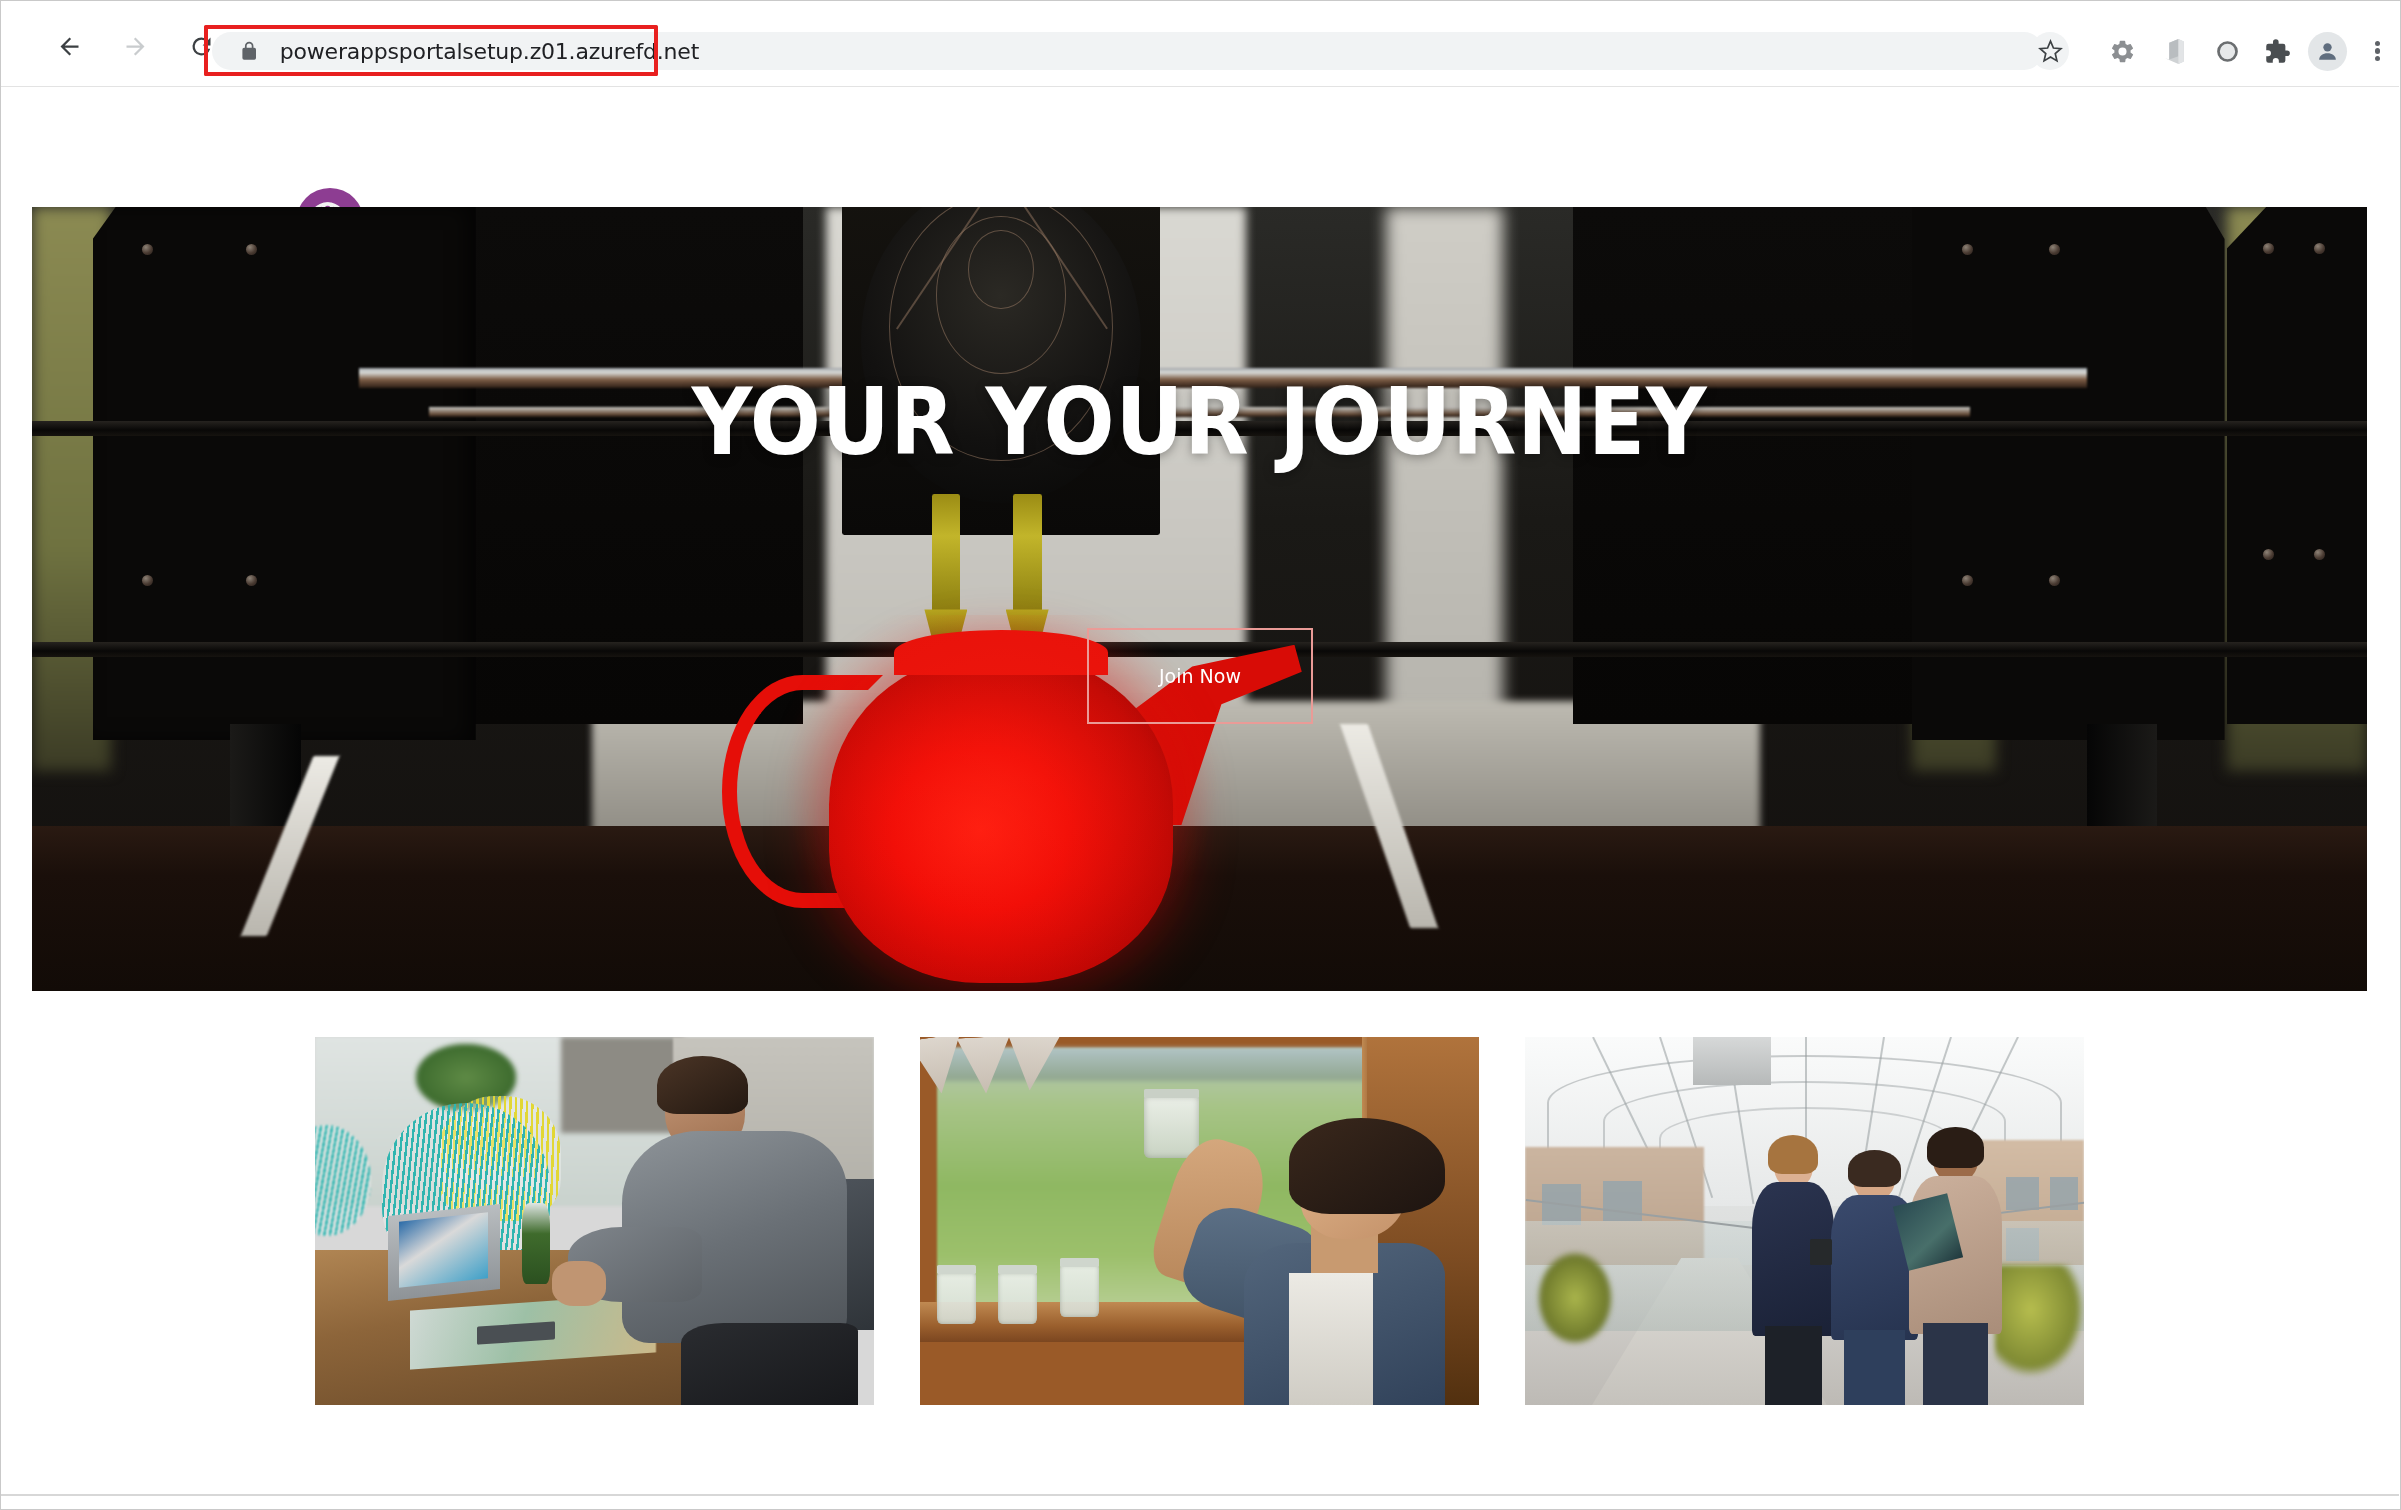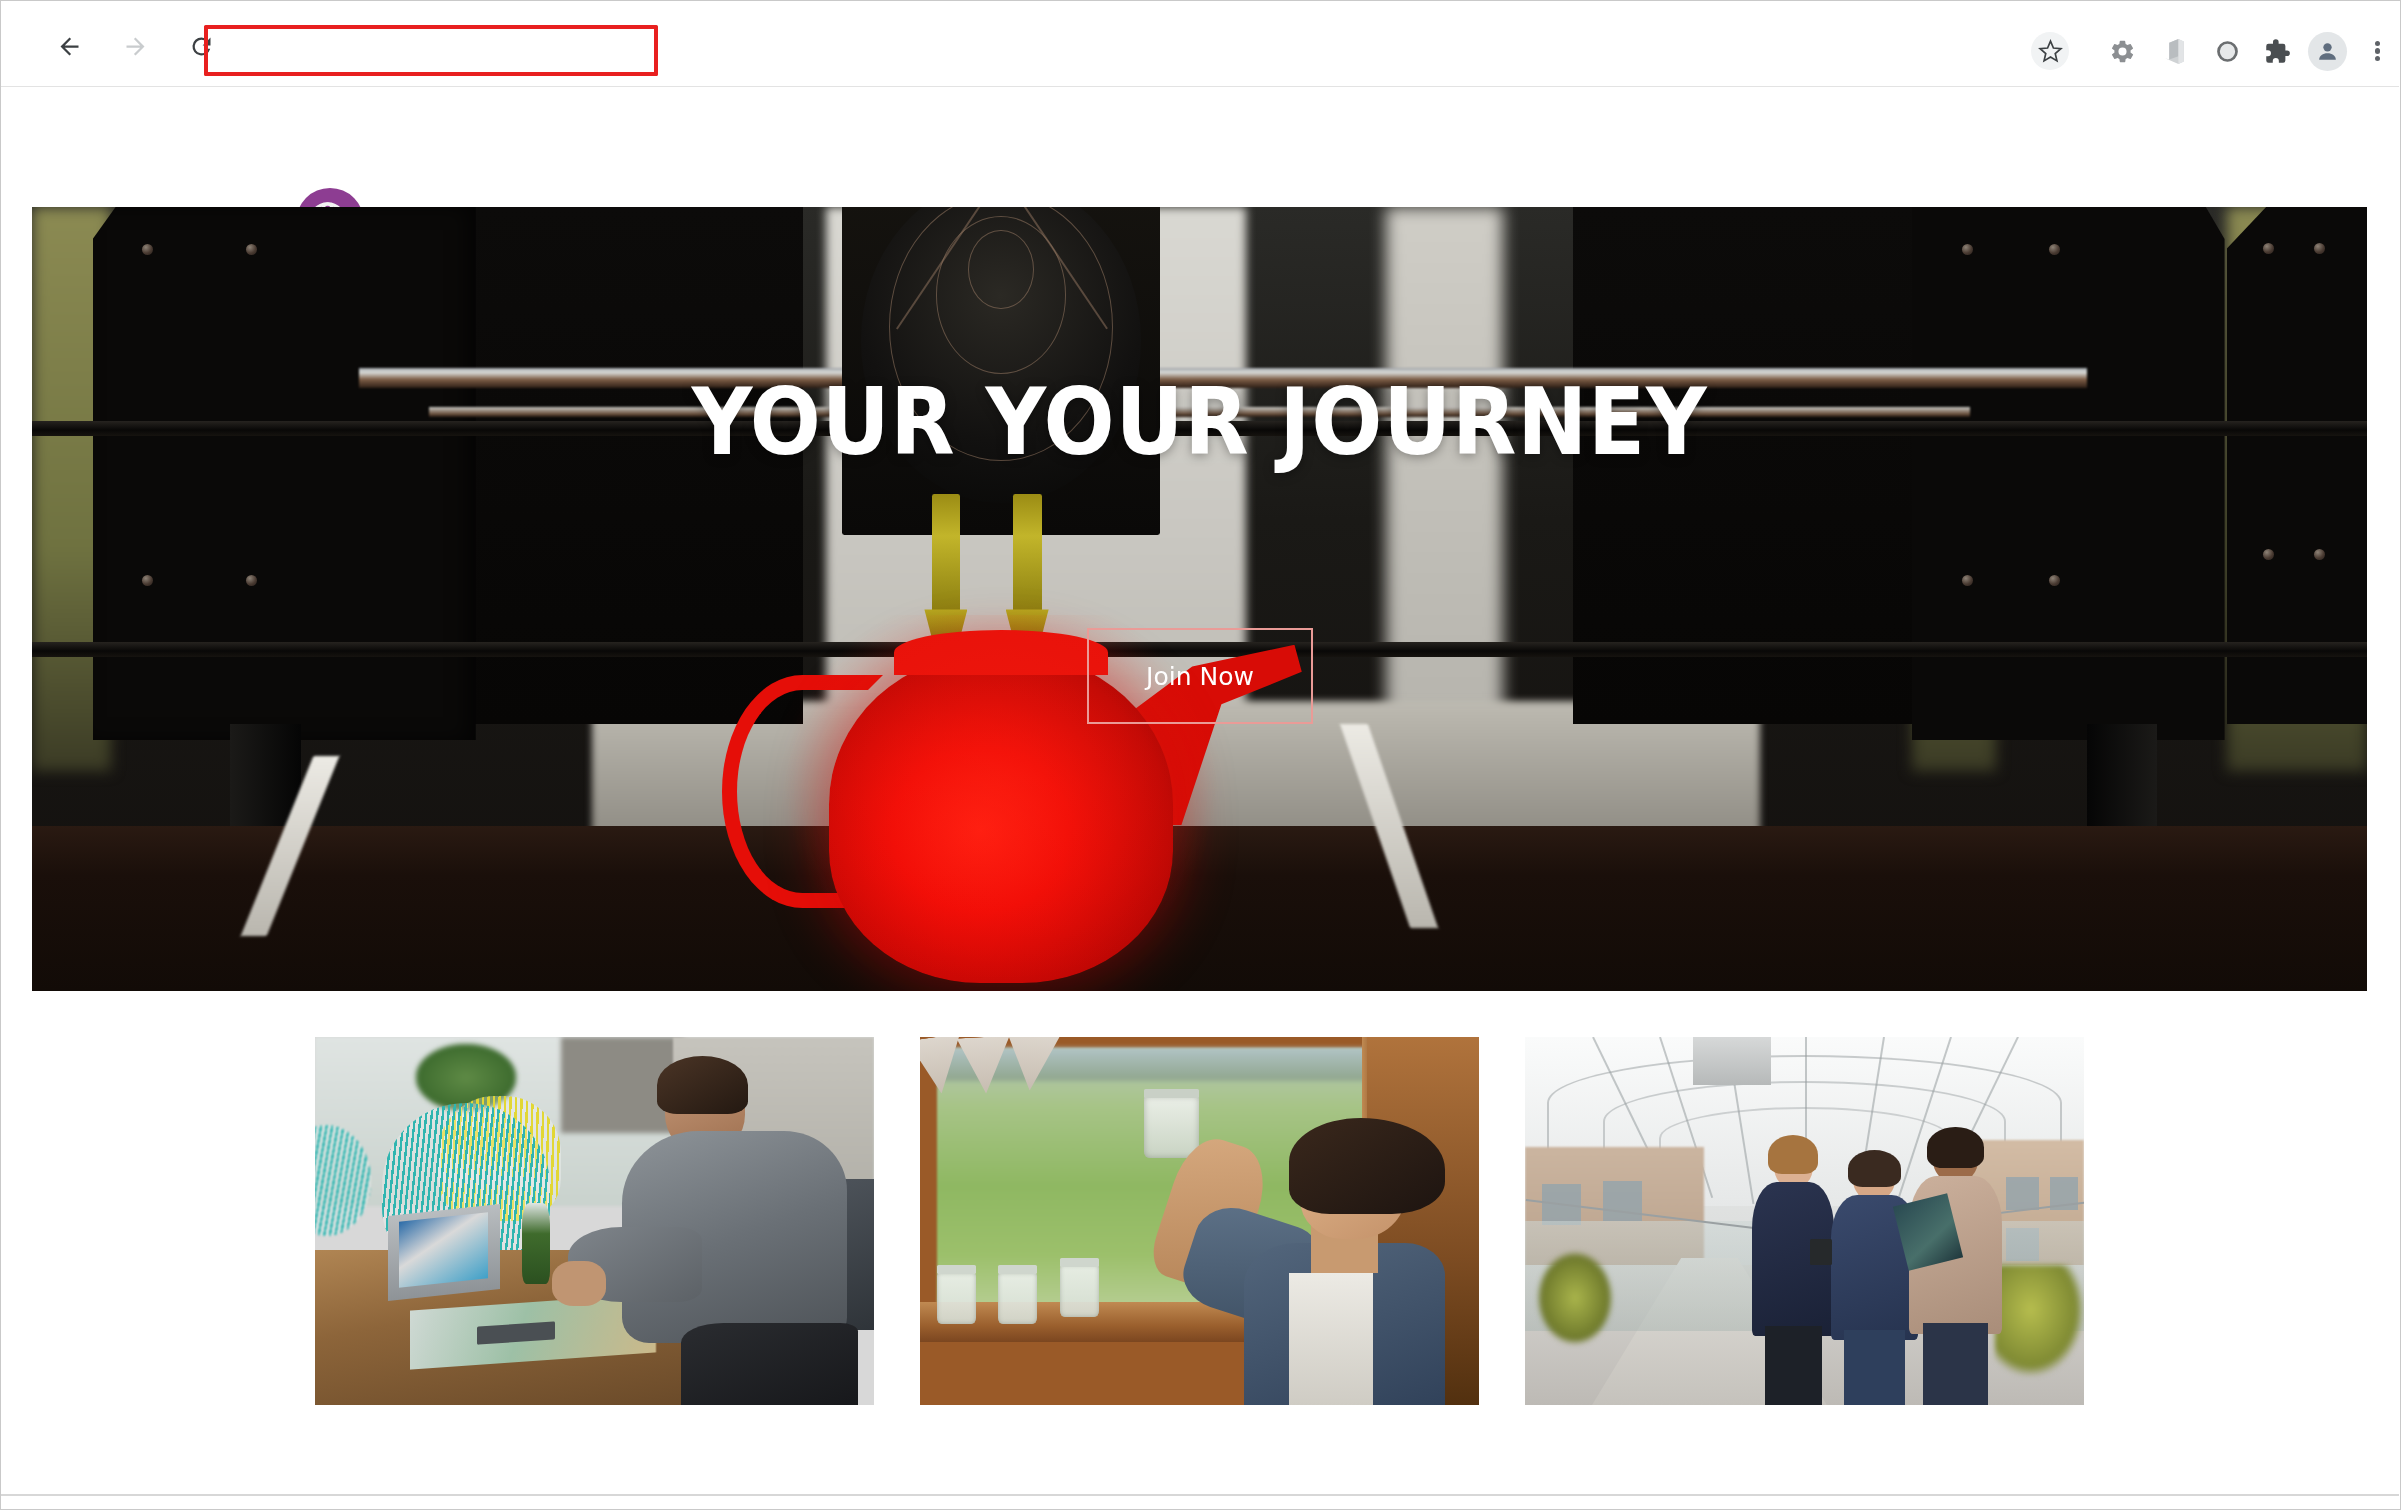--- a/index.html
+++ b/index.html
@@ -353,21 +353,21 @@
     color:#ffffff;
     text-shadow:0 1.6px 11px rgba(0,0,0,.35);
     z-index:40;
   }
   #hero-cta {
     position:absolute; left:1055px; top:421px;
     width:226px; height:96px;
     border:2.4px solid #ea9b97;
     background:transparent;
     color:#ffffff;
-    font-size:25px;
+    font-size:19px;
     font-family:"DejaVu Sans","Liberation Sans", sans-serif;
     display:flex; align-items:center; justify-content:center;
     cursor:pointer;
     z-index:41;
   }
 
   
   #cards {
     position:absolute; left:31px; top:992px;
     width:2335px; height:515px;
@@ -582,20 +582,28 @@
         <path d="M4 11h12.2l-5.6-5.6L12 4l8 8-8 8-1.4-1.4 5.6-5.6H4z" fill="#c9ccce"></path>
       </svg>
     </div>
 
     <div class="nav-btn" id="reload-button">
       <svg width="27" height="27" viewBox="0 0 24 24">
         <path d="M17.65 6.35A7.95 7.95 0 0 0 12 4a8 8 0 1 0 7.73 10h-2.08A6 6 0 1 1 12 6c1.66 0 3.14.69 4.22 1.78L13 11h7V4z" fill="#3c4043"></path>
       </svg>
     </div>
 
+    <div id="omnibox">
+      <span id="lock-icon">
+        <svg width="20.4" height="20.4" viewBox="0 0 24 24">
+          <path d="M18 8h-1V6a5 5 0 0 0-10 0v2H6a2 2 0 0 0-2 2v10a2 2 0 0 0 2 2h12a2 2 0 0 0 2-2V10a2 2 0 0 0-2-2zM9 6a3 3 0 0 1 6 0v2H9V6z" fill="#5f6368"></path>
+        </svg>
+      </span>
+      <span id="url-text" title="powerappsportalsetup.z01.azurefd.net">powerappsportalsetup.z01.azurefd.net</span>
+    </div>
     <div id="url-annotation"></div>
 
     <div id="star-button">
       <svg width="25" height="25" viewBox="0 0 24 24">
         <path d="M12 17.27 18.18 21l-1.64-7.03L22 9.24l-7.19-.61L12 2 9.19 8.63 2 9.24l5.46 4.73L5.82 21z" fill="none" stroke="#3c4043" stroke-width="1.6"></path>
       </svg>
     </div>
 
     <div class="tb-icon" id="settings-icon">
       <svg width="27" height="27" viewBox="0 0 24 24">

